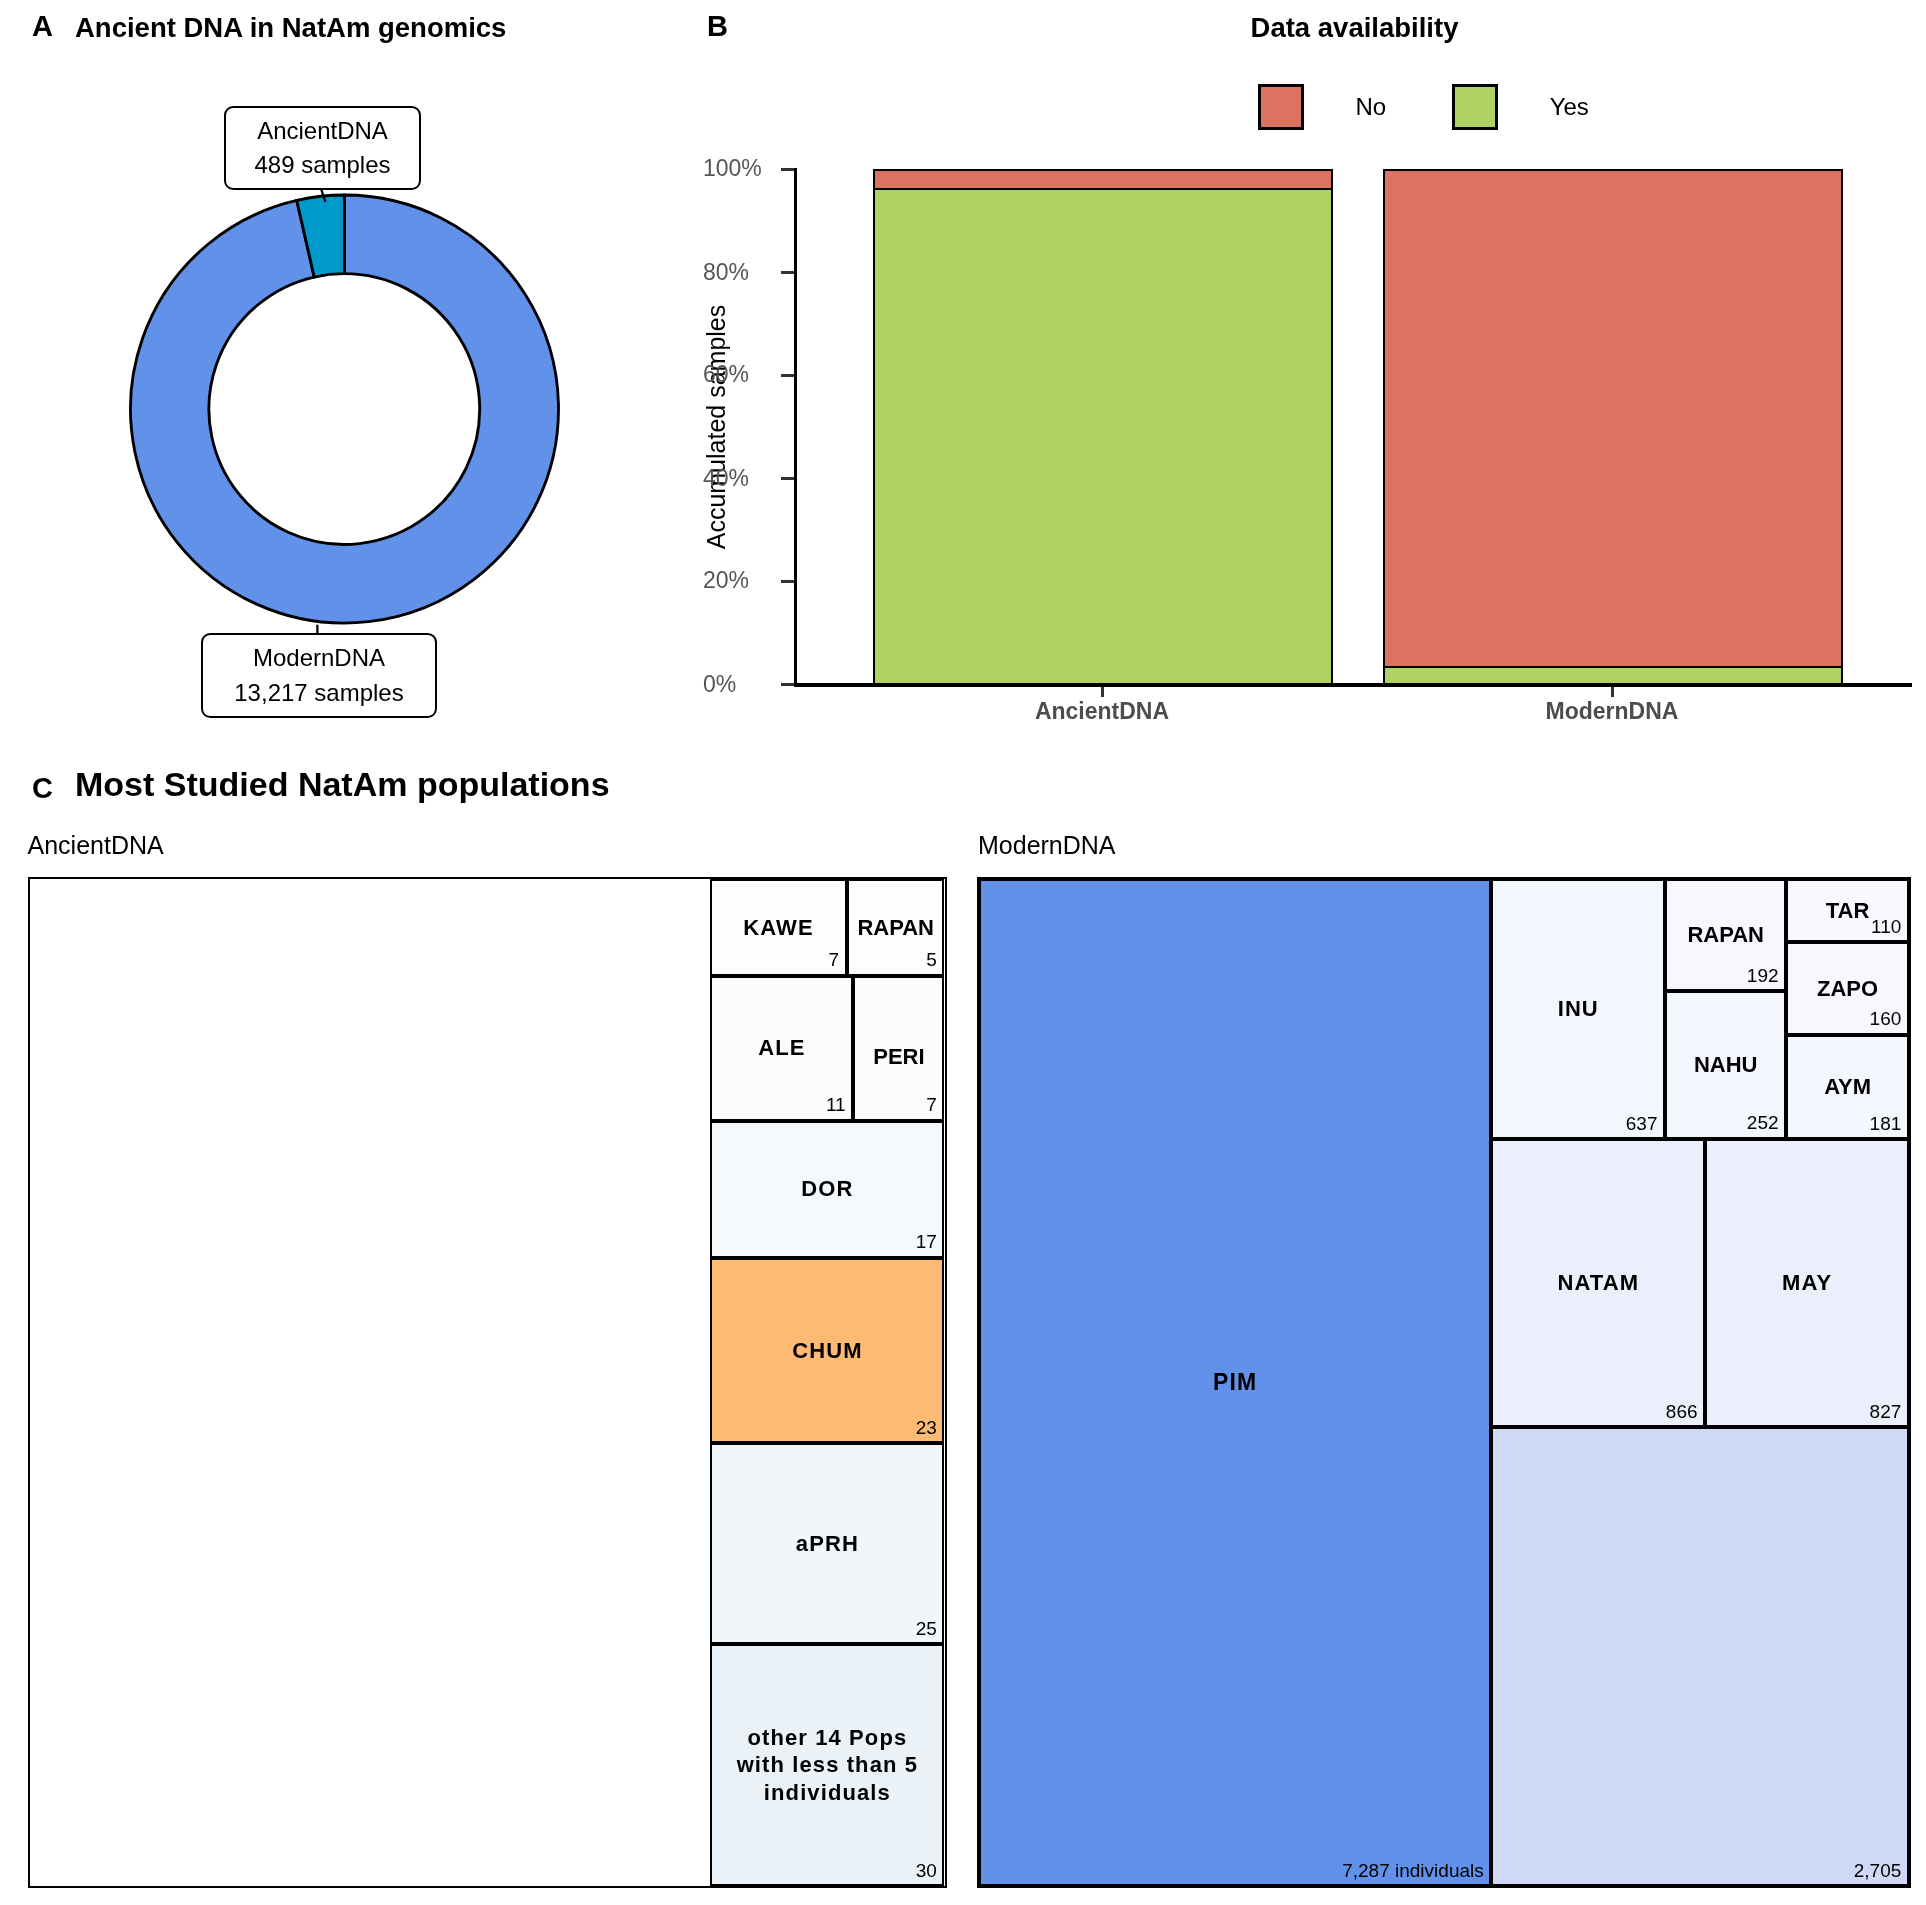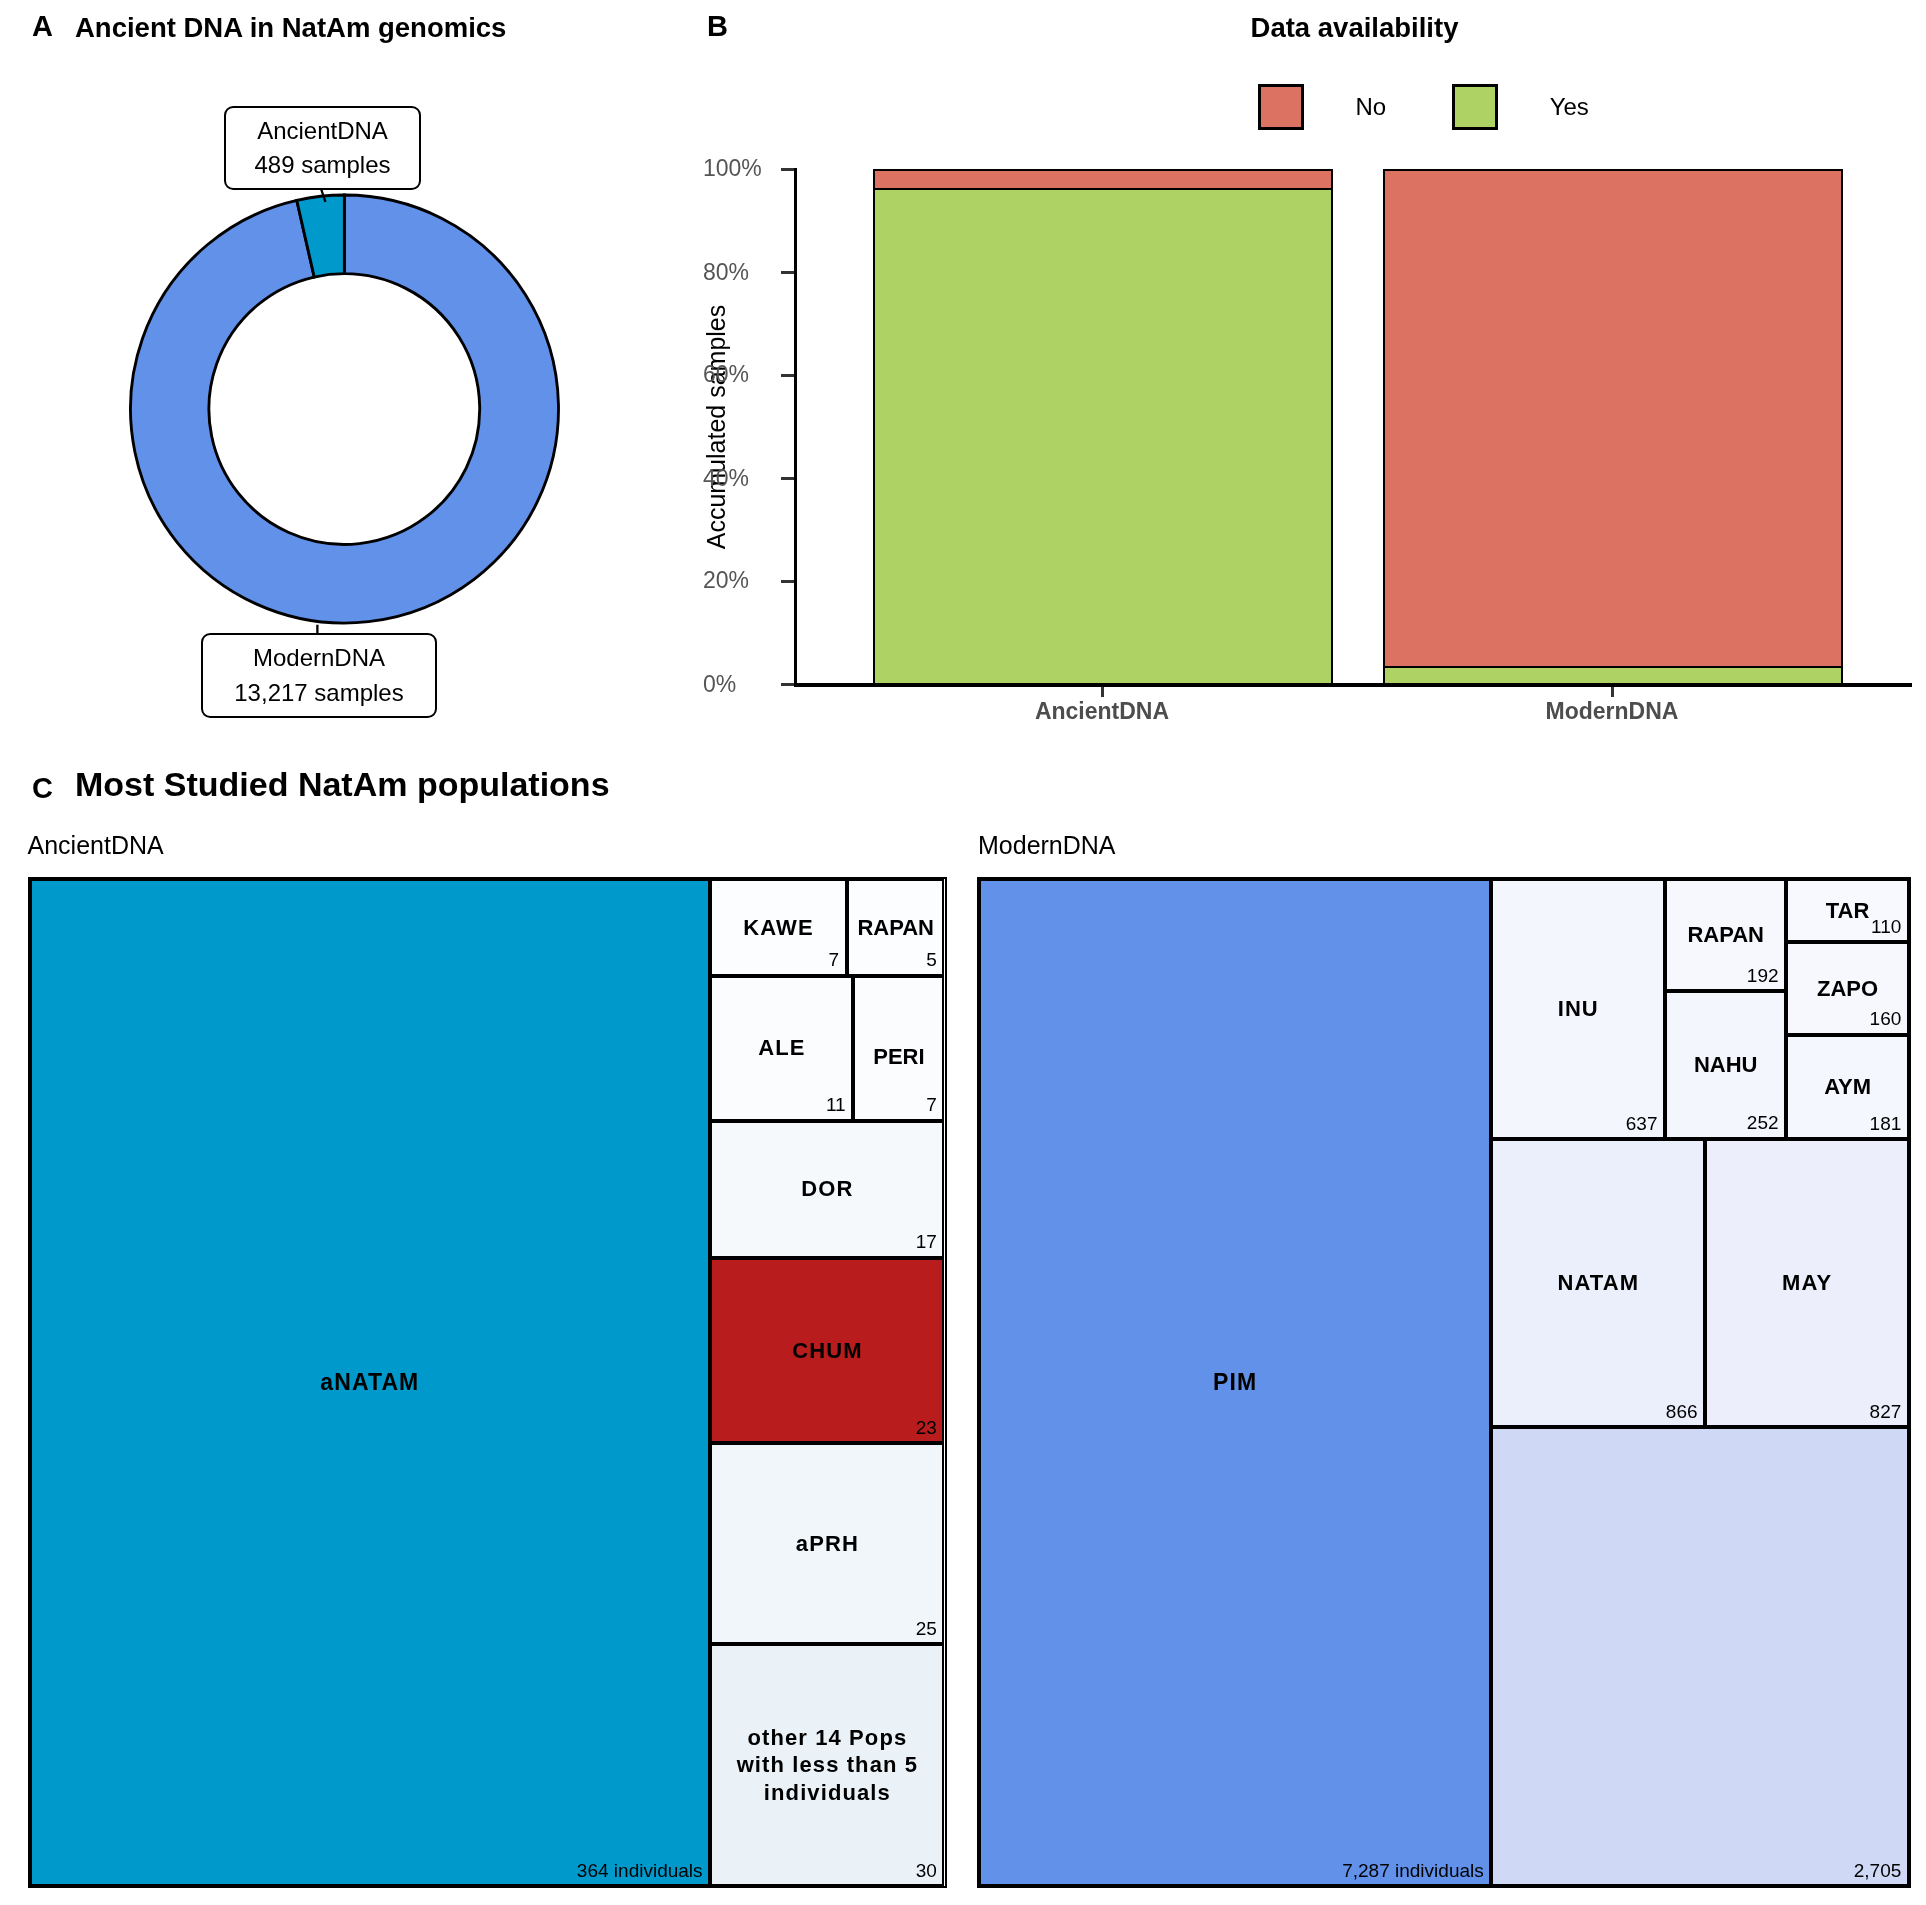--- a/index.html
+++ b/index.html
@@ -94,45 +94,41 @@
   <div class="xtick-mark" style="left:1611px;top:687px;"></div>
   <div class="xcat" style="left:930px;top:698px;">AncientDNA</div>
   <div class="xcat" style="left:1440px;top:698px;">ModernDNA</div>
 
   <div class="panel-label" style="left:32px;top:772px;">C</div>
   <div class="ptitle" style="left:75px;top:765px;font-size:34px;">Most Studied NatAm populations</div>
   <div class="subtitle" style="left:27.5px;top:831px;">AncientDNA</div>
   <div class="subtitle" style="left:978px;top:831px;">ModernDNA</div>
 
   <div class="treemap" style="left:27.5px;top:877px;width:919px;height:1011px;">
-    <div class="cell" style="left:0;top:0;width:74.4%;height:100%;background:#0099CB;">
-      <span class="nm nm-big">aNATAM</span>
-      <span class="val">364 individuals</span>
-    </div>
     <div class="cell" style="left:74.4%;top:0;width:14.93%;height:9.6%;background:#FBFDFE;">
       <span class="nm">KAWE</span>
       <span class="val">7</span>
     </div>
     <div class="cell" style="left:89.33%;top:0;width:10.67%;height:9.6%;background:#FBFDFE;">
       <span class="nm" style="letter-spacing:0;padding:0 2.3px;">RAPAN</span>
       <span class="val">5</span>
     </div>
     <div class="cell" style="left:74.4%;top:9.6%;width:15.64%;height:14.4%;background:#FAFCFE;">
       <span class="nm">ALE</span>
       <span class="val">11</span>
     </div>
     <div class="cell" style="left:90.04%;top:9.6%;width:9.96%;height:14.4%;background:#FAFCFE;">
       <span class="nm" style="letter-spacing:0;padding:0 2.3px;margin-top:17px;">PERI</span>
       <span class="val">7</span>
     </div>
     <div class="cell" style="left:74.4%;top:24%;width:25.6%;height:13.6%;background:#F5F9FC;">
       <span class="nm">DOR</span>
       <span class="val">17</span>
     </div>
-    <div class="cell" style="left:74.4%;top:37.6%;width:25.6%;height:18.4%;background:#b91c1c;">
+    <div class="cell" style="left:74.4%;top:37.6%;width:25.6%;height:18.4%;background:#fdba74;">
       <span class="nm">CHUM</span>
       <span class="val">23</span>
     </div>
     <div class="cell" style="left:74.4%;top:56%;width:25.6%;height:20%;background:#F0F6FA;">
       <span class="nm">aPRH</span>
       <span class="val">25</span>
     </div>
     <div class="cell" style="left:74.4%;top:76%;width:25.6%;height:24%;background:#EAF2F8;">
       <span class="nm">other 14 Pops with less than 5 individuals</span>
       <span class="val">30</span>

